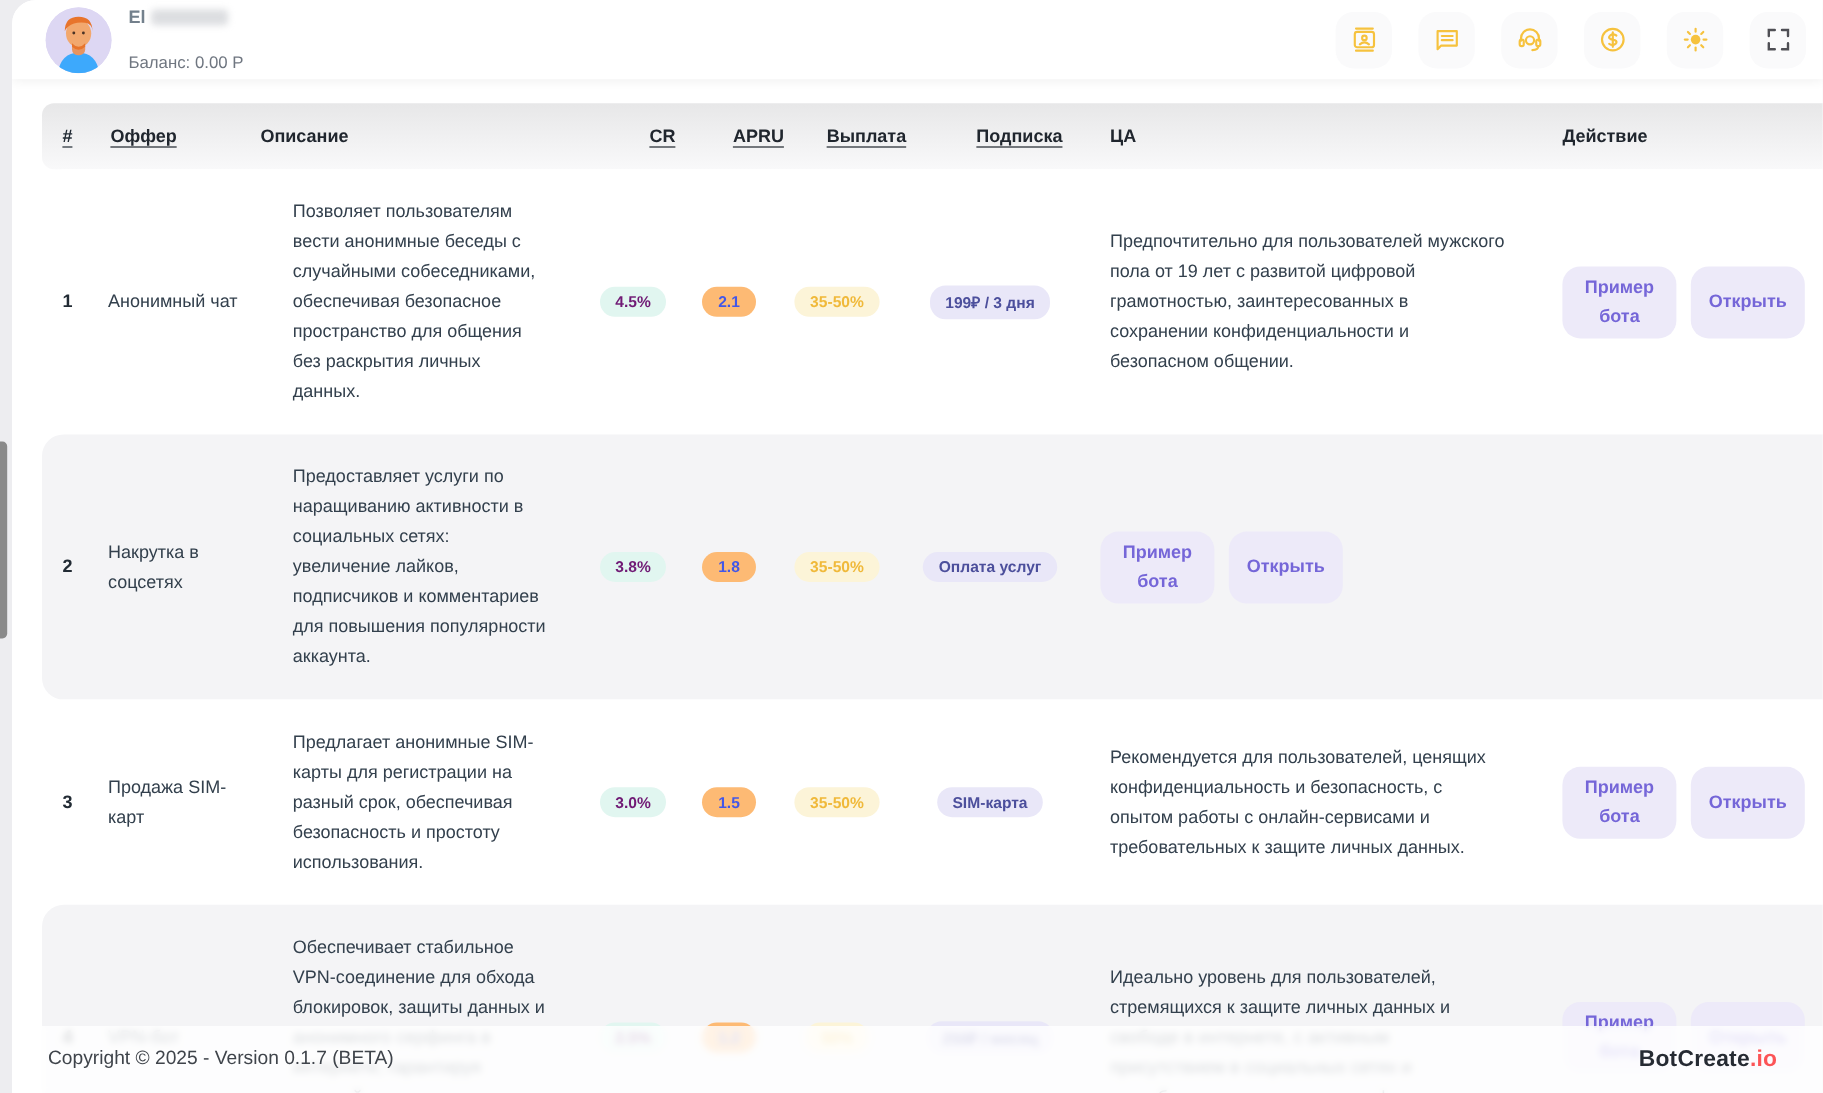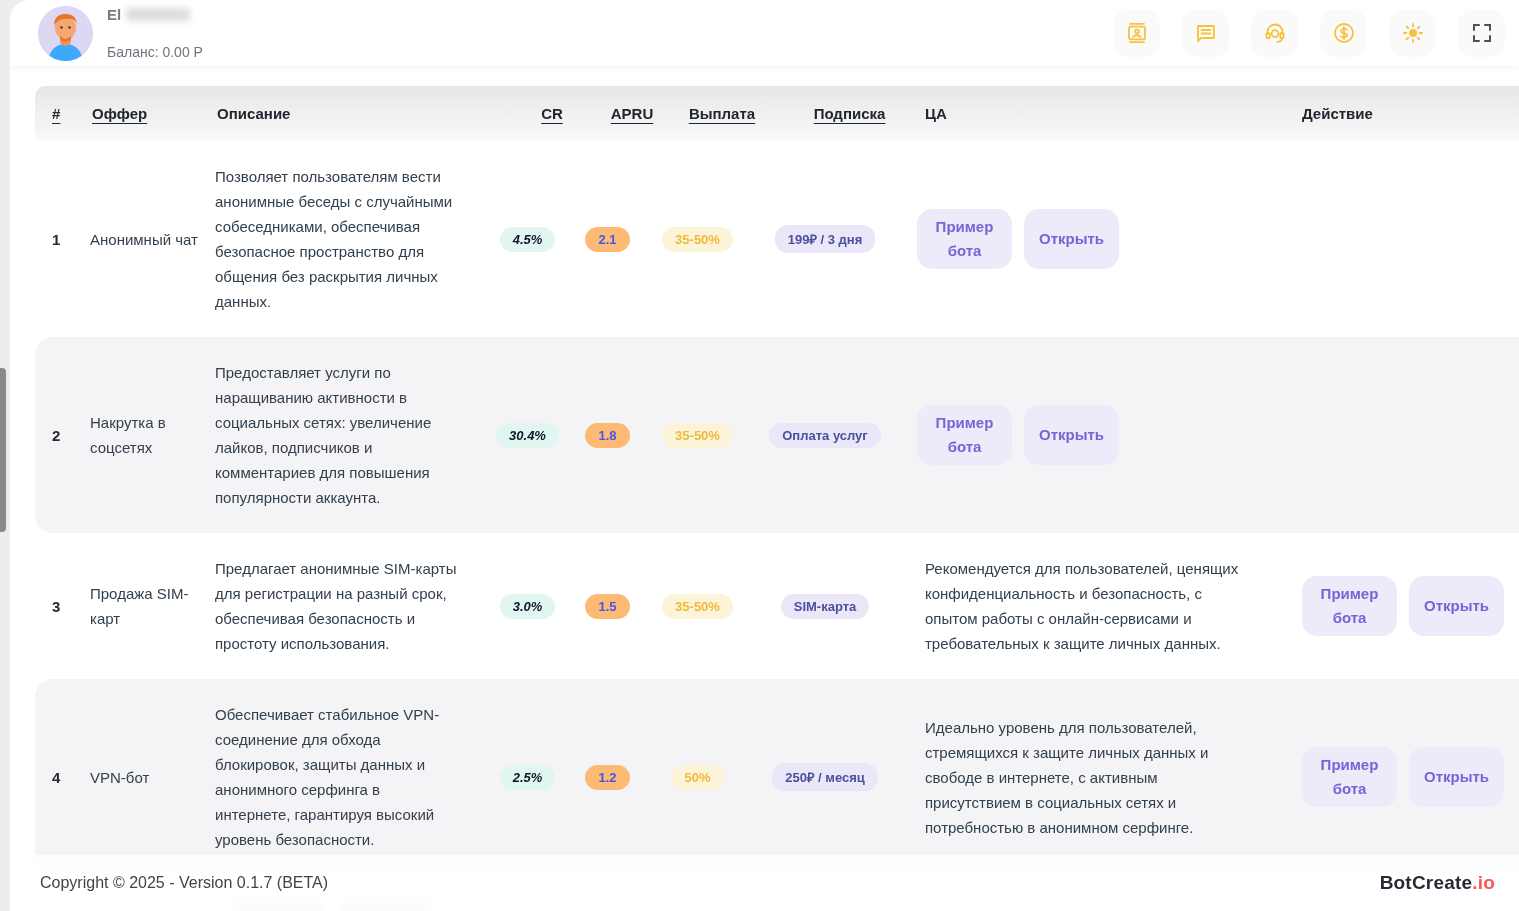--- a/index.html
+++ b/index.html
@@ -66,47 +66,47 @@
   .th.c-num { padding-left: 17px; }
   .th.sortable { text-decoration: underline; text-underline-offset: 4px; cursor: pointer; }
   .th.c-cr, .th.c-apru, .th.c-payout, .th.c-sub { justify-self: center; margin-left: 47px; }
   .th.c-ta { padding-left: 25px; }
   .th.c-action { padding-left: 17px; text-align: right; }
   .trow { padding: 23px 0; border-radius: 18px 0 0 18px; background: #fff; }
   .trow.striped { background: #f4f4f6; }
   .cell { font-size: 15px; line-height: 25px; color: #33404d; }
   .c-num { padding-left: 17px; font-weight: bold; color: #222b34; }
   .c-offer { padding-right: 14px; }
-  .c-desc { padding-right: 28px; }
+  .c-desc { padding-right: 28px; margin-left: 29px; }
   .c-ta { padding-left: 25px; padding-right: 30px; }
   .pill-cell { display: flex; justify-content: center; }
   .pill {
     display: inline-block; padding: 5px 13px; border-radius: 13px;
     font-size: 13px; font-weight: bold; white-space: nowrap;
   }
-  .pill-cr   { color: #0f172a; background: #e1f6f0; font-style: italic; }
+  .pill-cr   { color: #701a75; background: #e1f6f0; }
   .pill-apru { color: #4257e8; background: #fdba74; text-align: center; }
   .pill-pay  { color: #f0b93a; background: #fcf4d8; }
   .pill-sub  { color: #4c4f9c; background: #e9e7f8; }
   .c-action { display: flex; gap: 12px; padding-left: 17px; align-items: center; }
   .act-btn {
     width: 95px; min-height: 60px; border: none; cursor: pointer;
     border-radius: 15px; background: #edeaf9; color: #7566d8;
     font-family: inherit; font-size: 15px; font-weight: bold; line-height: 24px;
     display: flex; align-items: center; justify-content: center; text-align: center;
     padding: 6px 8px;
   }
   
   .footer {
     position: absolute; left: 10px; right: 0; bottom: 0; height: 56px;
     background: rgba(255,255,255,0.82);
     backdrop-filter: blur(3px);
     border-top-left-radius: 16px;
     display: flex; align-items: center; justify-content: space-between;
-    padding: 0 24px 0 30px; z-index: 40;
+    padding: 0 38px 0 30px; z-index: 40;
   }
   .copyright { font-size: 16px; color: #3f444b; }
   .brand { font-size: 19px; font-weight: bold; color: #262b33; letter-spacing: .2px; }
   .brand .io { color: #fc5457; }
 </style>
 </head>
 <body>
 
 <div class="left-scrollbar"></div>
 
@@ -214,32 +214,33 @@
     </div>
     <div class="pill-cell">
       <span class="pill pill-apru">2.1</span>
     </div>
     <div class="pill-cell">
       <span class="pill pill-pay">35-50%</span>
     </div>
     <div class="pill-cell">
       <span class="pill pill-sub">199₽ / 3 дня</span>
     </div>
+    <div class="cell c-ta">Предпочтительно для пользователей мужского пола от 19 лет с развитой цифровой грамотностью, заинтересованных в сохранении конфиденциальности и безопасном общении.</div>
     <div class="c-action">
       <button class="act-btn">Пример бота</button>
       <button class="act-btn">Открыть</button>
     </div>
   </div>
 
   <div class="trow striped">
     <div class="cell c-num">2</div>
     <div class="cell c-offer">Накрутка в соцсетях</div>
     <div class="cell c-desc">Предоставляет услуги по наращиванию активности в социальных сетях: увеличение лайков, подписчиков и комментариев для повышения популярности аккаунта.</div>
     <div class="pill-cell">
-      <span class="pill pill-cr">30.4%</span>
+      <span class="pill pill-cr">3.8%</span>
     </div>
     <div class="pill-cell">
       <span class="pill pill-apru">1.8</span>
     </div>
     <div class="pill-cell">
       <span class="pill pill-pay">35-50%</span>
     </div>
     <div class="pill-cell">
       <span class="pill pill-sub">Оплата услуг</span>
     </div>

